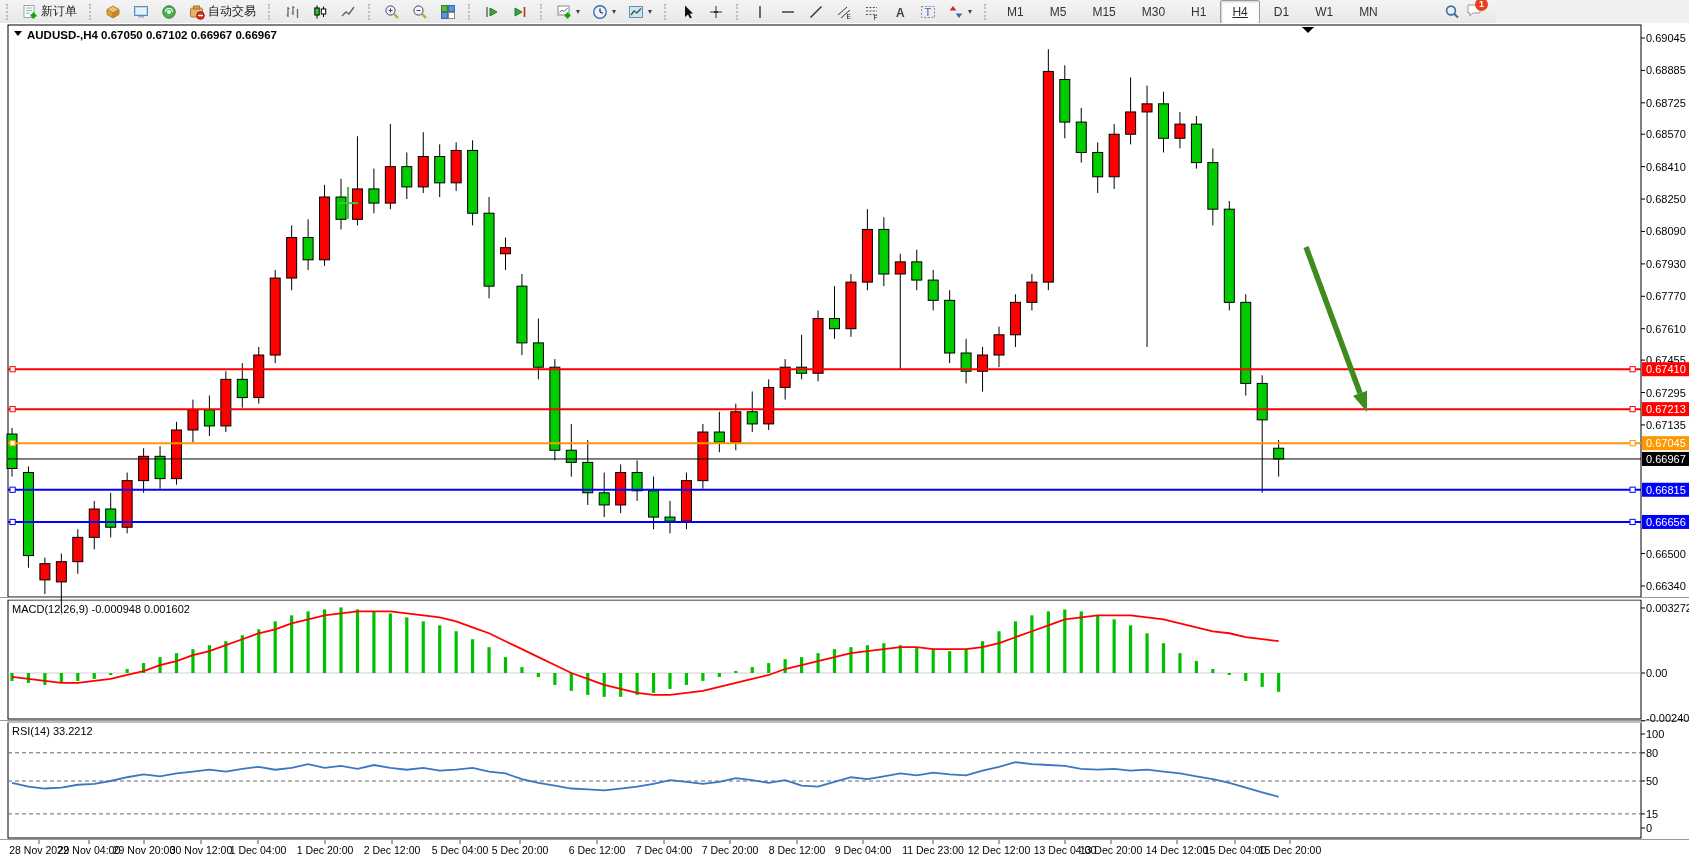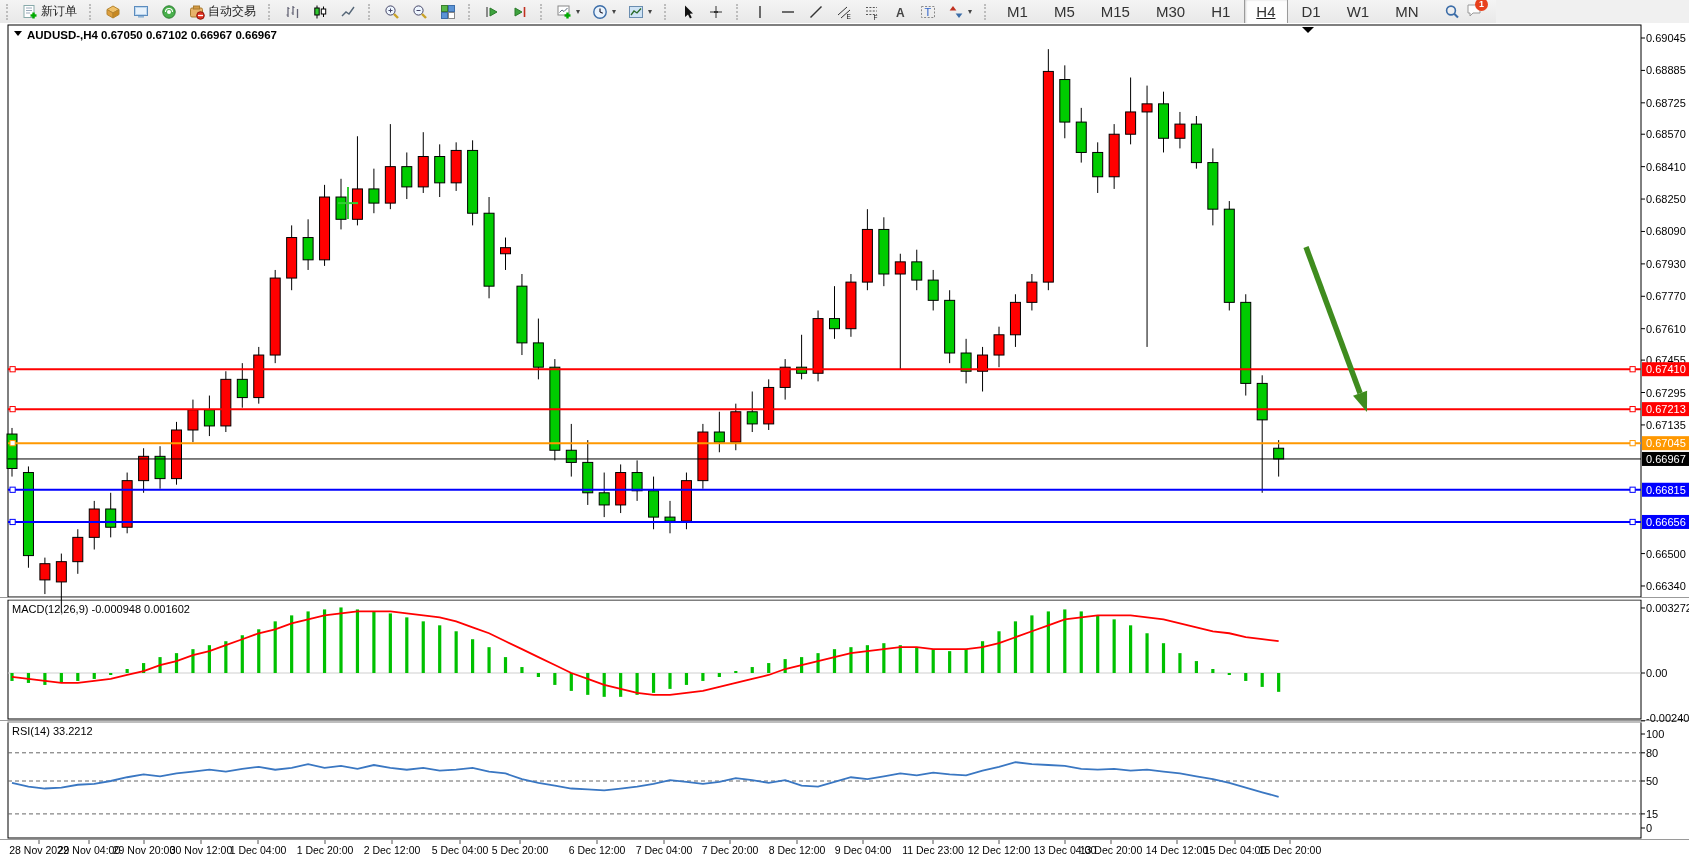--- a/index.html
+++ b/index.html
@@ -5,21 +5,21 @@
   html,body{margin:0;padding:0;background:#e9e9e9;font-family:"Liberation Sans",sans-serif;}
   #app{position:relative;width:1689px;height:860px;background:#f0f0f0;overflow:hidden;}
   
   #toolbar{position:absolute;left:0;top:0;width:1496px;height:23px;background:linear-gradient(#f4f4f4,#e8e8e8);
     border-bottom:1px solid #c9c9c9;display:flex;align-items:center;font-size:12px;color:#222;}
   .grip{width:4px;height:16px;border-left:2px dotted #bdbdbd;margin:0 4px 0 6px;}
   .tbtn{display:flex;align-items:center;gap:3px;padding:2px 4px;margin:0 1px;border:1px solid transparent;border-radius:2px;cursor:default;}
   .tbtn.active{background:#fdfdfd;border:1px solid #9a9a9a;box-shadow:inset 1px 1px 2px #d0d0d0;text-decoration:underline;}
   .tbtn svg{display:block;}
   .caret{font-size:8px;color:#444;margin-left:1px;}
-  .tf{padding:2px 7px;font-size:15px;color:#333;}
+  .tf{padding:2px 7px;font-size:12px;color:#333;}
   .tb-label{white-space:nowrap;}
   .spacer{flex:1;}
   .badge{position:absolute;top:-4px;right:-6px;background:#e8401c;color:#fff;border-radius:50%;
     width:13px;height:13px;font-size:9px;line-height:13px;text-align:center;font-weight:bold;}
   .chatwrap{position:relative;margin-right:14px;}
   
   #chartwrap{position:absolute;left:0;top:23px;width:1689px;height:837px;background:#fff;}
   svg text{font-family:"Liberation Sans",sans-serif;}
 </style>
 </head>

